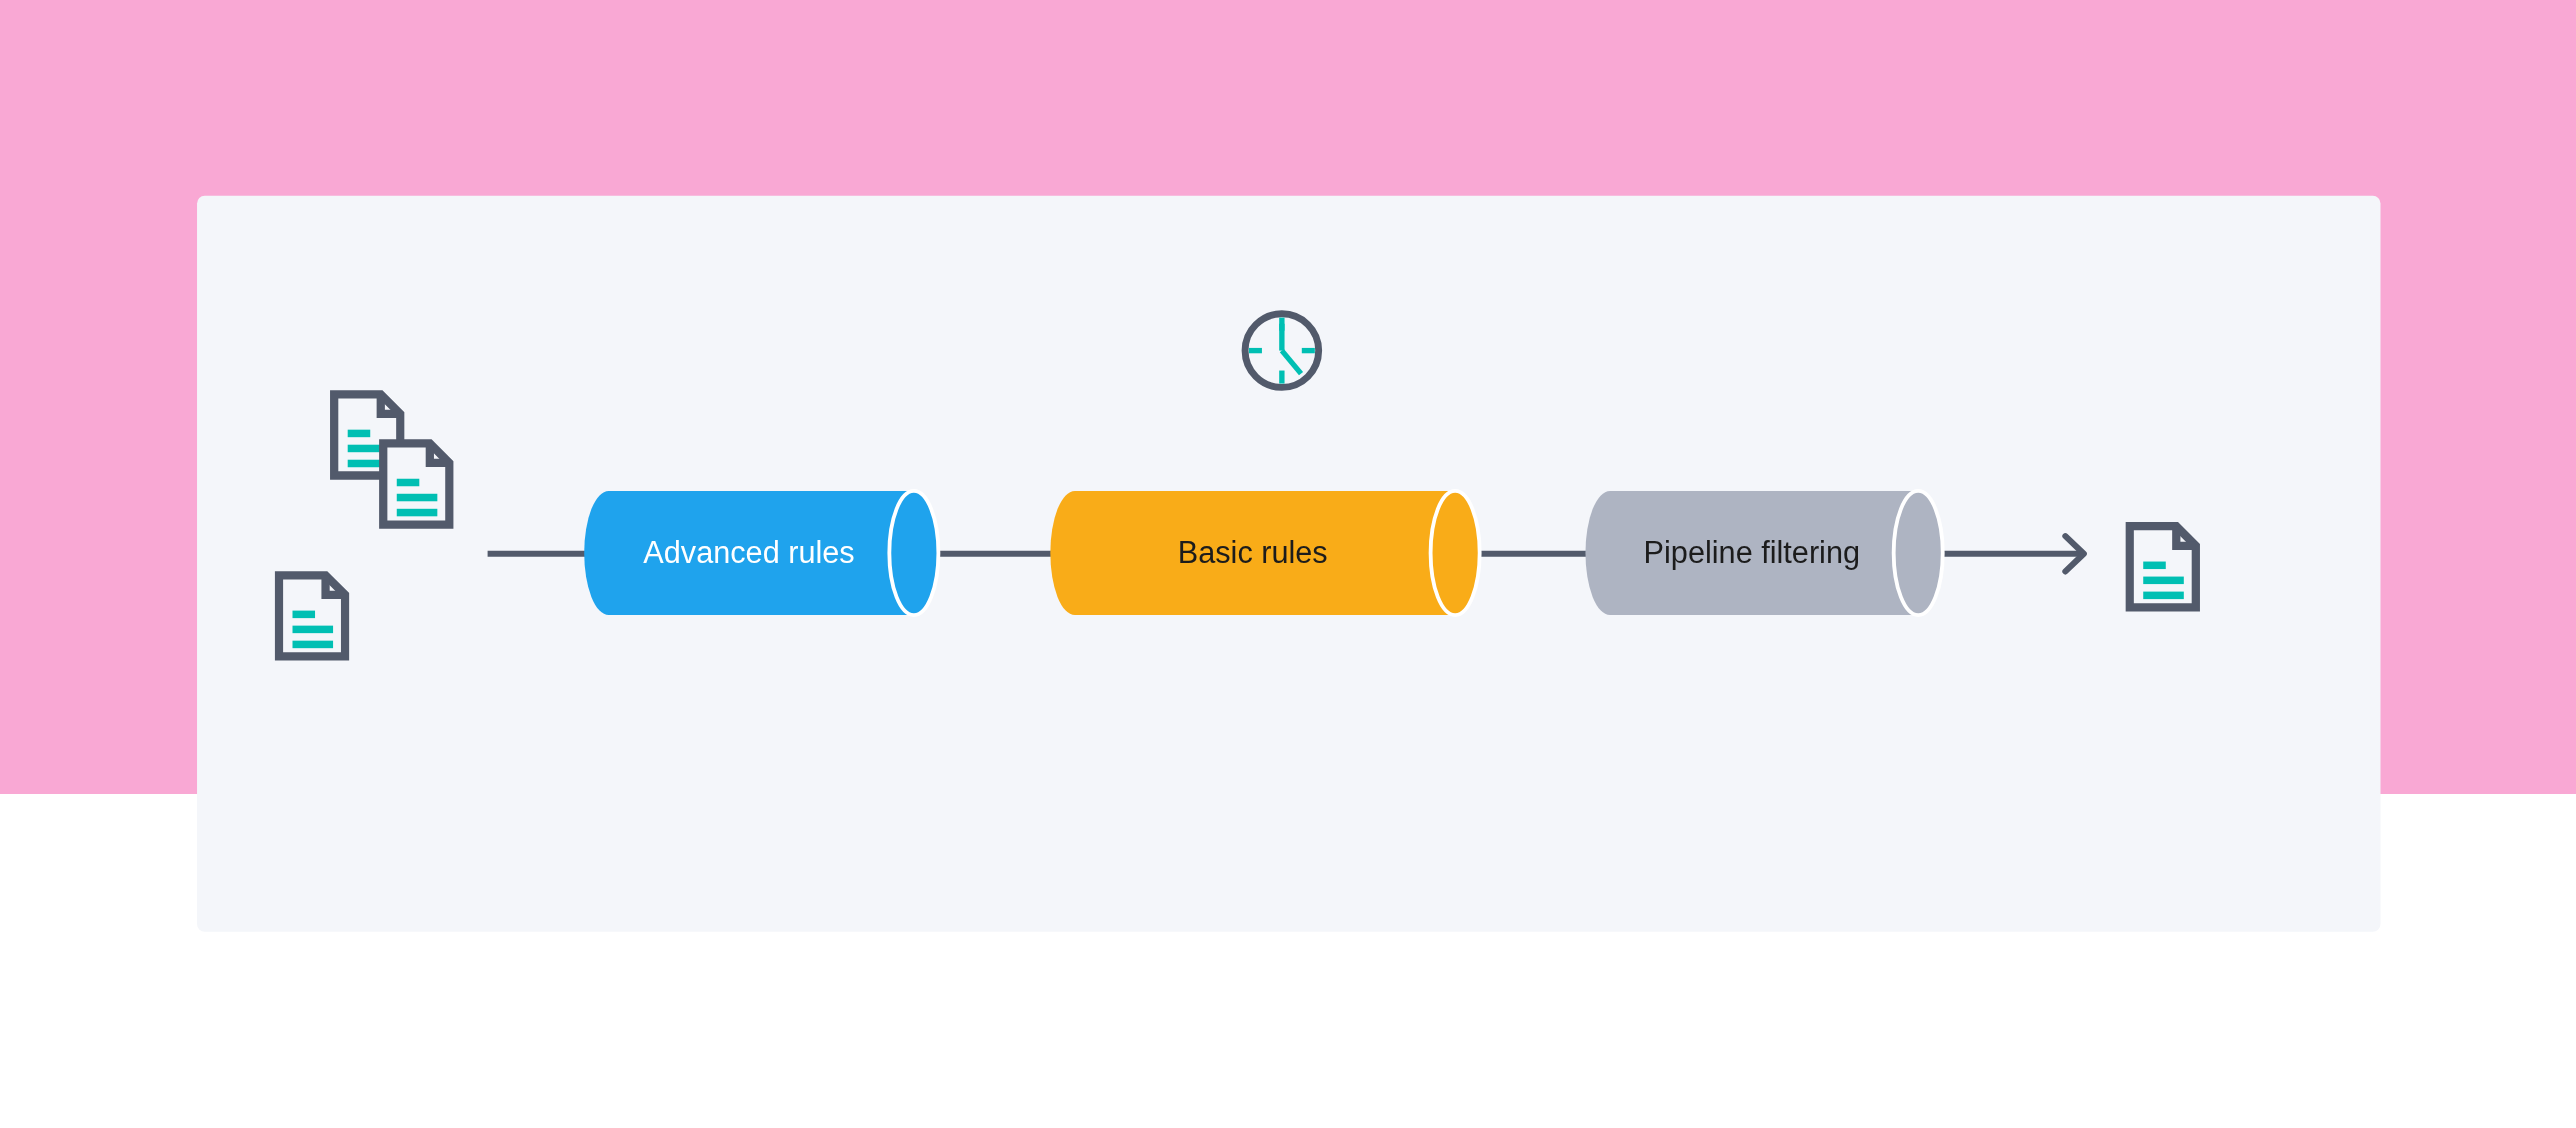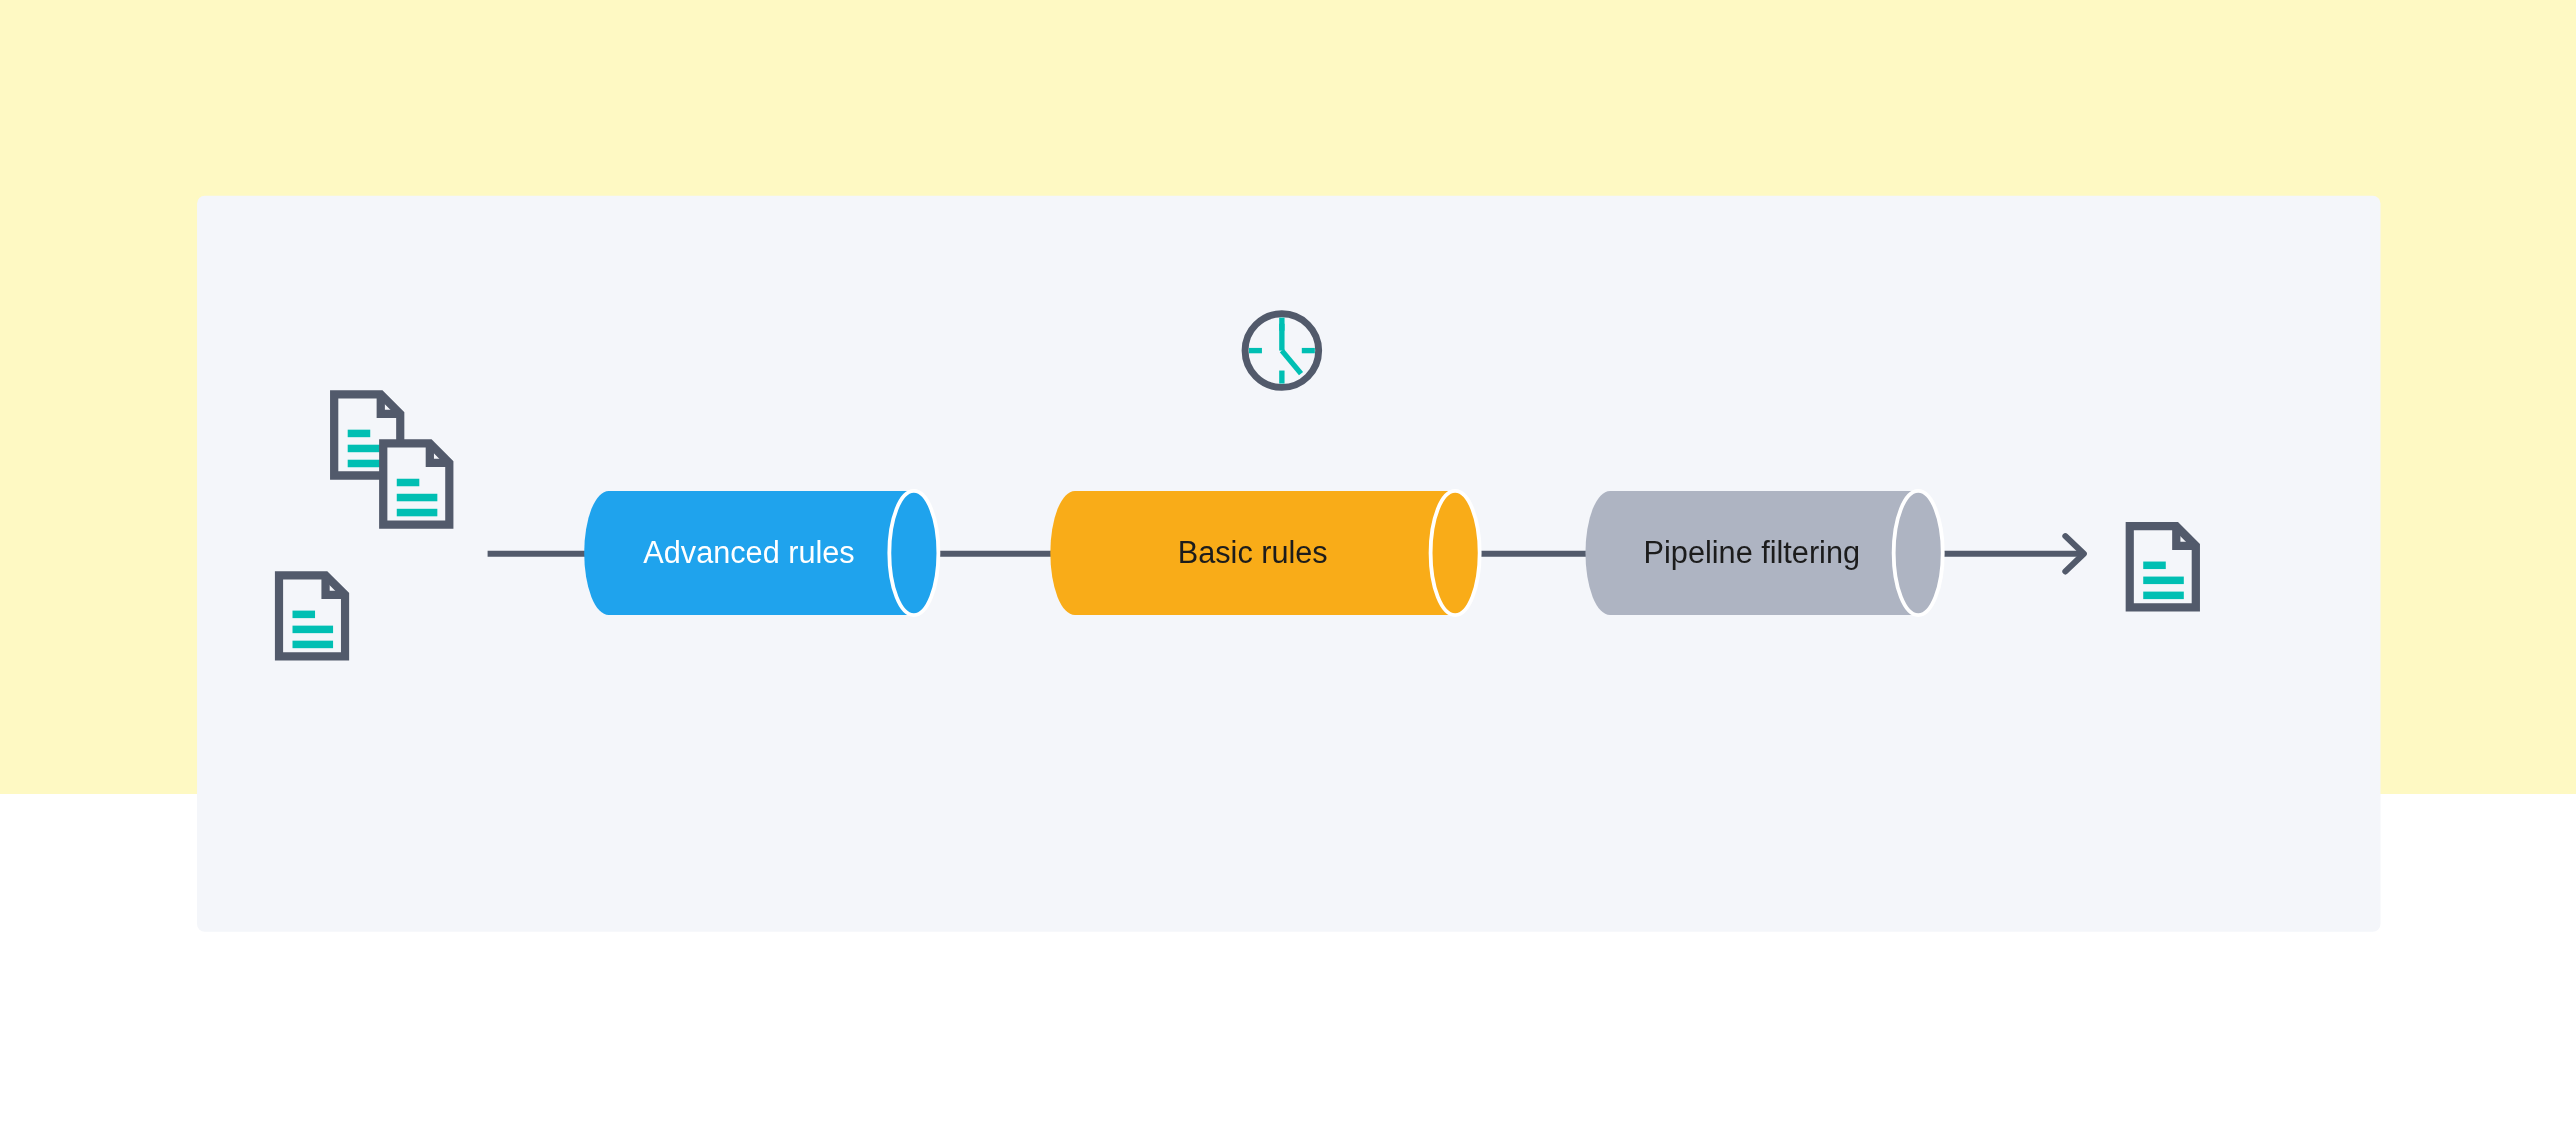--- a/index.html
+++ b/index.html
@@ -11,21 +11,21 @@
   body {
     width: 2576px;
     height: 1129px;
     font-family: "Liberation Sans", sans-serif;
     overflow: hidden;
   }
   #canvas {
     position: relative;
     width: 2576px;
     height: 794px;
-    background: #fef9c3;
+    background: #f9a8d4;
   }
   #diagram-svg {
     position: absolute;
     left: 0;
     top: 0;
     width: 2576px;
     height: 1129px;
     display: block;
   }
   .stage-label {

